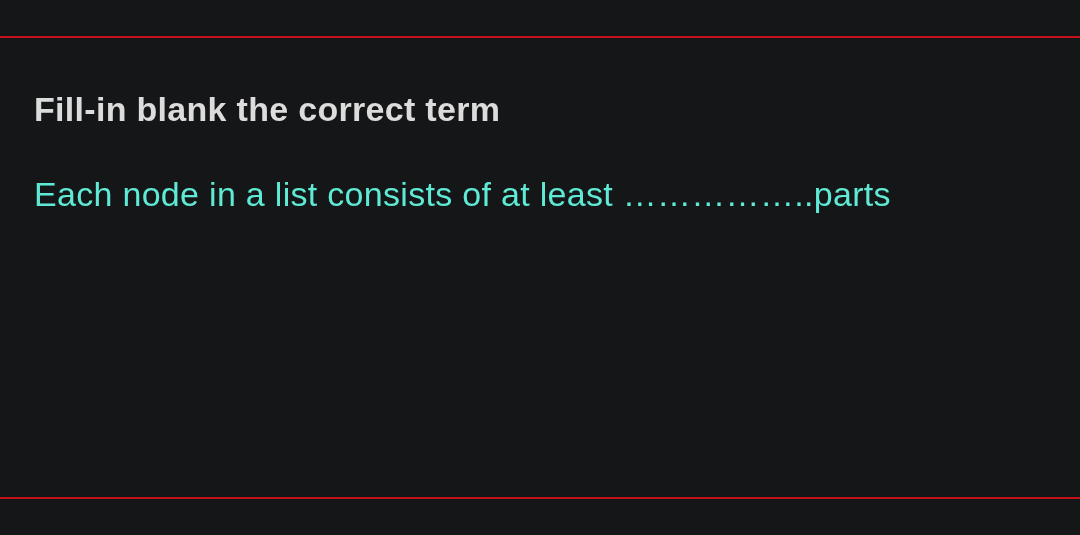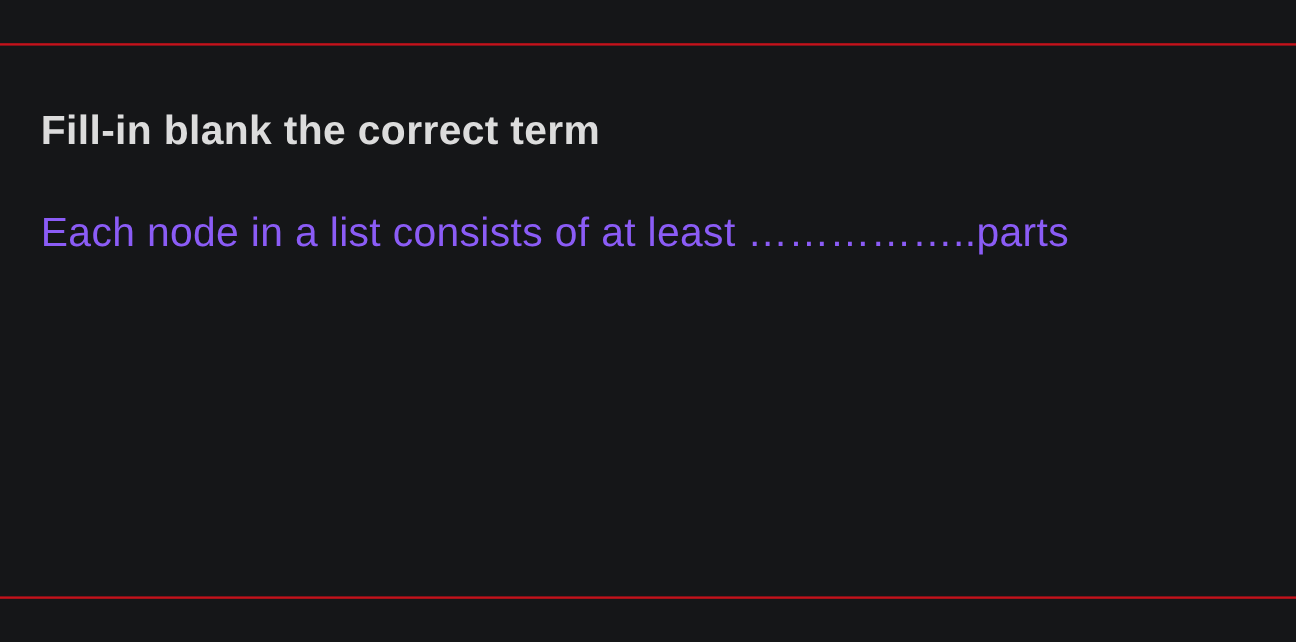--- a/index.html
+++ b/index.html
@@ -45,21 +45,21 @@
   .instruction {
     font-size: 34px;
     font-weight: 600;
     color: #dcdcdc;
     letter-spacing: 0.3px;
     margin-bottom: 46px;
   }
   .question-text {
     font-size: 34px;
     font-weight: 500;
-    color: #8b5cf6;
+    color: #5eead4;
     letter-spacing: 0.3px;
   }
   .answer-row {
     position: absolute;
     left: 34px;
     right: 34px;
     bottom: 74px;
     display: flex;
     align-items: center;
     gap: 8px;

